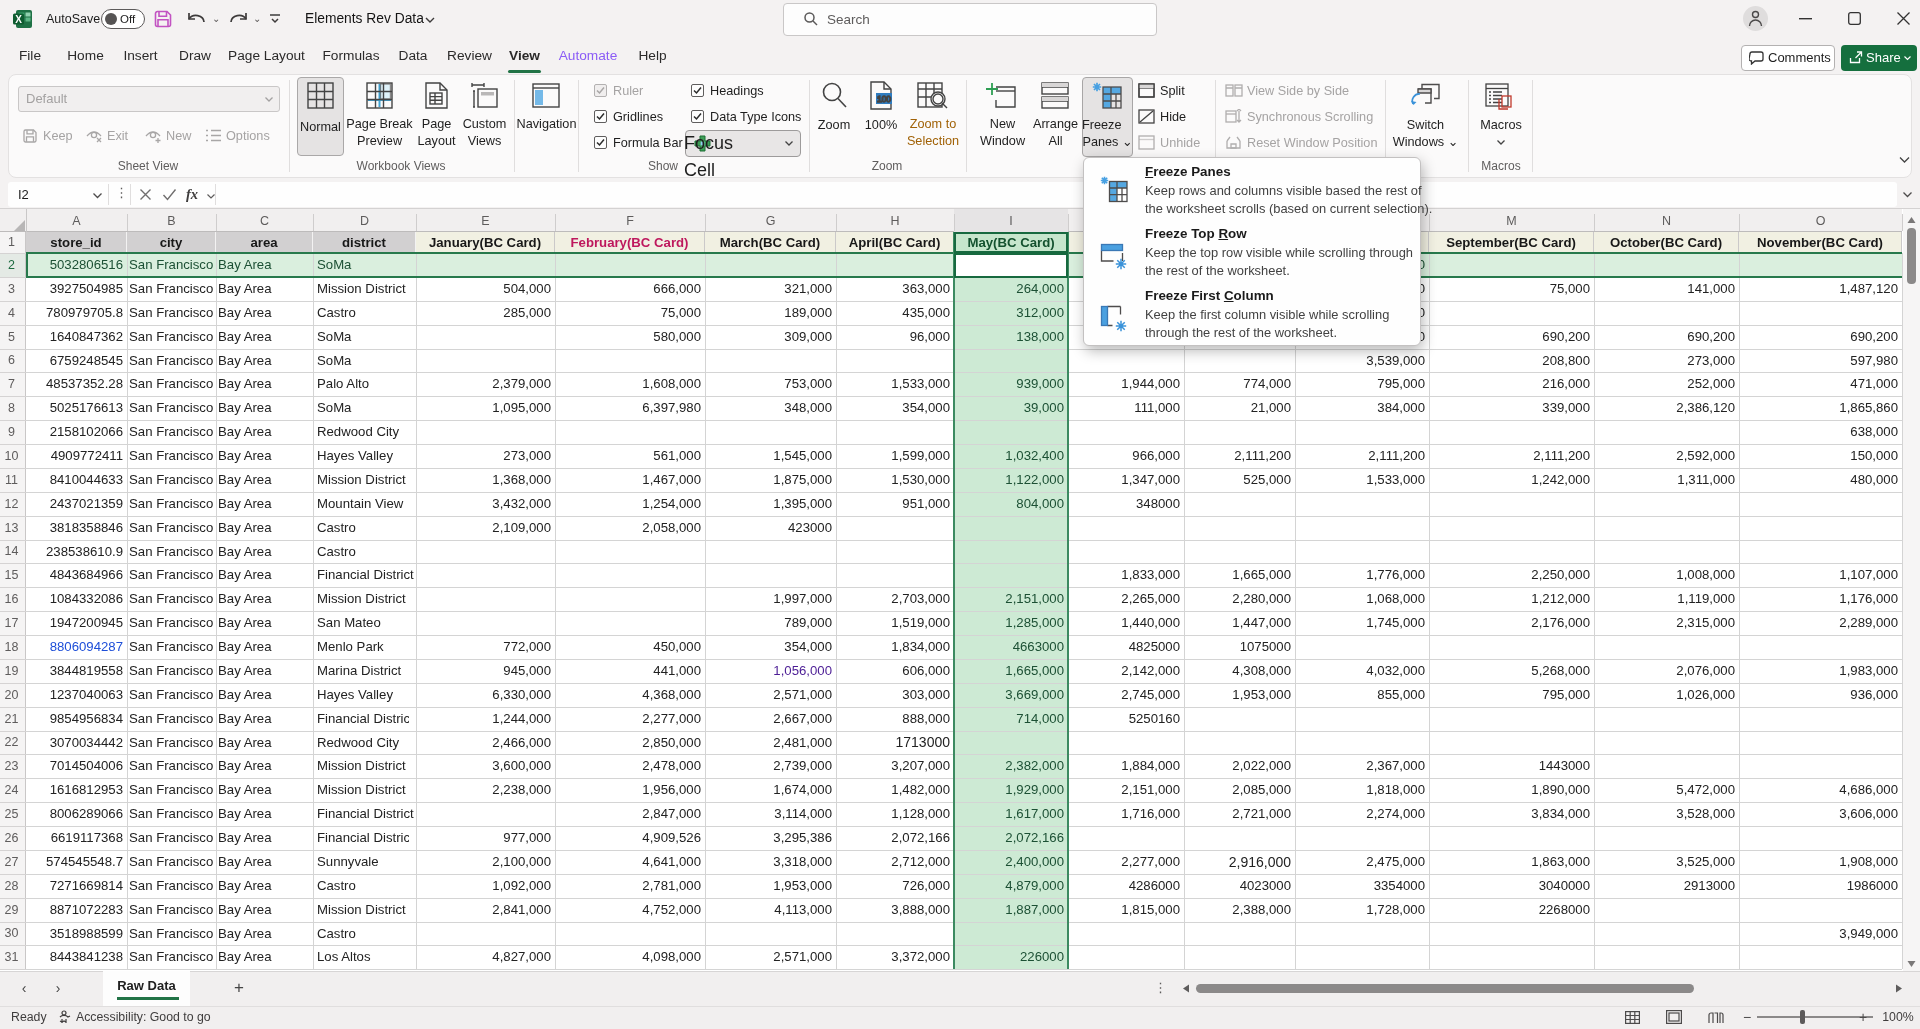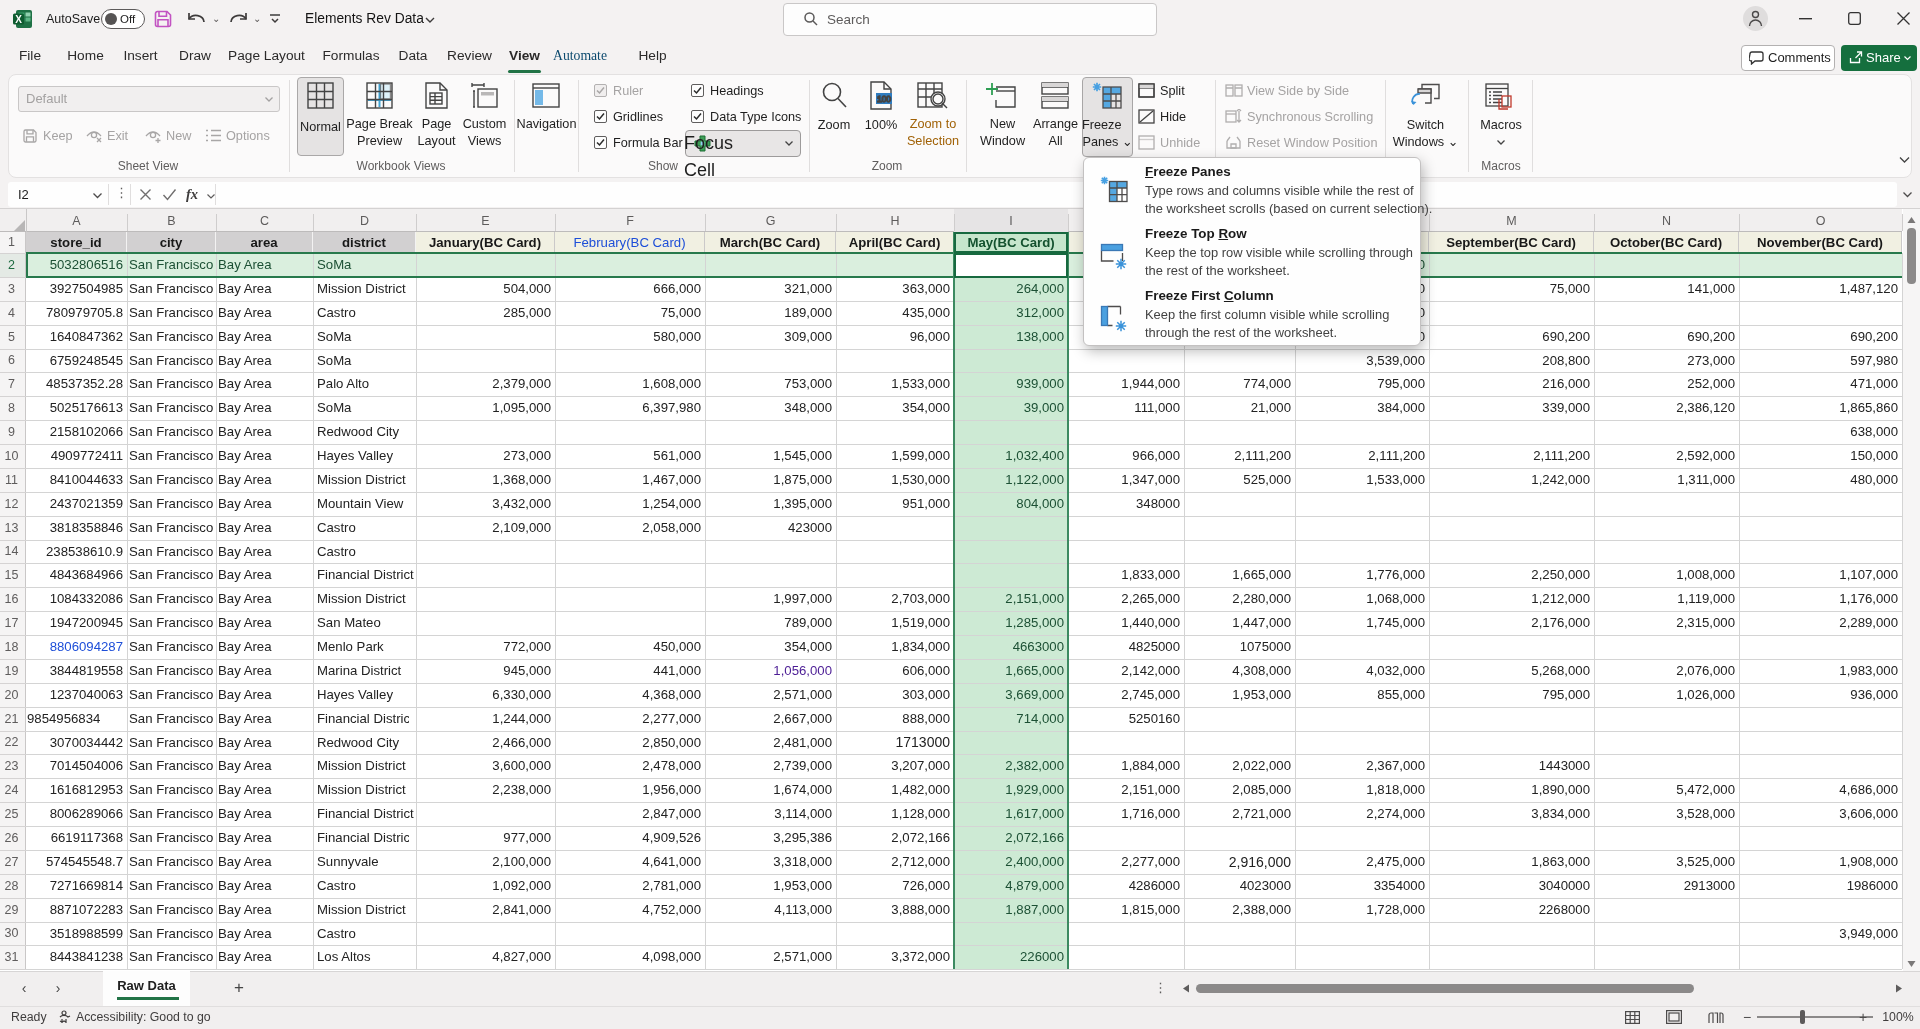--- a/index.html
+++ b/index.html
@@ -64,21 +64,21 @@
 <div style="position:absolute;left:0px;top:38px;width:1920px;height:36px;background:#f4f2f2"></div>
 <div style="position:absolute;left:15px;top:42px;width:30px;height:28px;line-height:28px;font-size:13.7px;color:#2b2a2a;text-align:center;">File</div>
 <div style="position:absolute;left:62px;top:42px;width:47px;height:28px;line-height:28px;font-size:13.7px;color:#2b2a2a;text-align:center;">Home</div>
 <div style="position:absolute;left:118px;top:42px;width:45px;height:28px;line-height:28px;font-size:13.7px;color:#2b2a2a;text-align:center;">Insert</div>
 <div style="position:absolute;left:174px;top:42px;width:42px;height:28px;line-height:28px;font-size:13.7px;color:#2b2a2a;text-align:center;">Draw</div>
 <div style="position:absolute;left:225px;top:42px;width:83px;height:28px;line-height:28px;font-size:13.7px;color:#2b2a2a;text-align:center;">Page Layout</div>
 <div style="position:absolute;left:318px;top:42px;width:66px;height:28px;line-height:28px;font-size:13.7px;color:#2b2a2a;text-align:center;">Formulas</div>
 <div style="position:absolute;left:393px;top:42px;width:40px;height:28px;line-height:28px;font-size:13.7px;color:#2b2a2a;text-align:center;">Data</div>
 <div style="position:absolute;left:442px;top:42px;width:55px;height:28px;line-height:28px;font-size:13.7px;color:#2b2a2a;text-align:center;">Review</div>
 <div style="position:absolute;left:502px;top:42px;width:45px;height:28px;line-height:28px;font-size:13.7px;color:#2b2a2a;text-align:center;font-weight:bold;">View</div>
-<div style="position:absolute;left:553px;top:42px;width:70px;height:28px;line-height:28px;font-size:13.7px;color:#0c4a6e;text-align:left;font-family:Liberation Serif, serif;">Automate</div>
+<div style="position:absolute;left:553px;top:42px;width:70px;height:28px;line-height:28px;font-size:13.7px;color:#8b5cf6;text-align:center;">Automate</div>
 <div style="position:absolute;left:633px;top:42px;width:39px;height:28px;line-height:28px;font-size:13.7px;color:#2b2a2a;text-align:center;">Help</div>
 <div style="position:absolute;left:508px;top:70px;width:33px;height:3px;background:#217346;border-radius:2px"></div>
 <div style="position:absolute;left:1741px;top:45px;width:94px;height:26px;border:1px solid #b3b1b1;border-radius:4px;background:#fff"></div>
 <svg style="position:absolute;left:1749px;top:51px" width="15" height="14" viewBox="0 0 15 14" fill="none" stroke="#333" stroke-width="1.3">
       <path d="M1 3 a2 2 0 0 1 2-2 h9 a2 2 0 0 1 2 2 v5 a2 2 0 0 1 -2 2 h-6 l-3.5 3 v-3 h-0.5 a2 2 0 0 1 -2-2 z"></path>
     </svg>
 <div style="position:absolute;left:1768px;top:45px;width:64px;height:26px;line-height:26px;font-size:13px;color:#1d1d1d">Comments</div>
 <div style="position:absolute;left:1841px;top:45px;width:76px;height:26px;background:#156f3e;border-radius:4px"></div>
 <svg style="position:absolute;left:1849px;top:50px" width="15" height="15" viewBox="0 0 15 15" fill="none" stroke="#fff" stroke-width="1.3">
       <path d="M1.5 8 v4.5 h9 v-4.5"></path>
@@ -436,21 +436,21 @@
 <div style="position:absolute;left:0px;top:945px;width:26px;height:1px;background:#d5d3d3"></div>
 <div style="position:absolute;left:0px;top:945px;width:23px;height:24px;line-height:24px;font-size:12.5px;color:#5e5c5c;text-align:center">31</div>
 <div style="position:absolute;left:0px;top:969px;width:26px;height:1px;background:#d5d3d3"></div>
 <div style="position:absolute;left:26px;top:253px;width:1876px;height:24px;background:#daefde"></div>
 <div style="position:absolute;left:954px;top:232px;width:114px;height:737px;background:#cdead4"></div>
 <div style="position:absolute;left:26px;top:232px;width:101px;height:21px;background:#d2d0d1;line-height:21px;font-size:13.2px;font-weight:bold;color:#181818;text-align:center;border-right:1px solid #f3f2f2;border-bottom:1px solid #c6c4c4;overflow:hidden">store_id</div>
 <div style="position:absolute;left:127px;top:232px;width:89px;height:21px;background:#d2d0d1;line-height:21px;font-size:13.2px;font-weight:bold;color:#181818;text-align:center;border-right:1px solid #f3f2f2;border-bottom:1px solid #c6c4c4;overflow:hidden">city</div>
 <div style="position:absolute;left:216px;top:232px;width:97px;height:21px;background:#d2d0d1;line-height:21px;font-size:13.2px;font-weight:bold;color:#181818;text-align:center;border-right:1px solid #f3f2f2;border-bottom:1px solid #c6c4c4;overflow:hidden">area</div>
 <div style="position:absolute;left:313px;top:232px;width:103px;height:21px;background:#d2d0d1;line-height:21px;font-size:13.2px;font-weight:bold;color:#181818;text-align:center;border-right:1px solid #f3f2f2;border-bottom:1px solid #c6c4c4;overflow:hidden">district</div>
 <div style="position:absolute;left:416px;top:232px;width:139px;height:21px;background:#f1f0e2;line-height:21px;font-size:13.2px;font-weight:bold;color:#181818;text-align:center;border-right:1px solid #cbc9c9;border-bottom:1px solid #c6c4c4;overflow:hidden">January(BC Card)</div>
-<div style="position:absolute;left:555px;top:232px;width:150px;height:21px;background:#f1f0e2;line-height:21px;font-size:13.2px;font-weight:normal;color:#1d4ed8;text-align:center;border-right:1px solid #cbc9c9;border-bottom:1px solid #c6c4c4;overflow:hidden">February(BC Card)</div>
+<div style="position:absolute;left:555px;top:232px;width:150px;height:21px;background:#f1f0e2;line-height:21px;font-size:13.2px;font-weight:bold;color:#be185d;text-align:center;border-right:1px solid #cbc9c9;border-bottom:1px solid #c6c4c4;overflow:hidden">February(BC Card)</div>
 <div style="position:absolute;left:705px;top:232px;width:131px;height:21px;background:#f1f0e2;line-height:21px;font-size:13.2px;font-weight:bold;color:#181818;text-align:center;border-right:1px solid #cbc9c9;border-bottom:1px solid #c6c4c4;overflow:hidden">March(BC Card)</div>
 <div style="position:absolute;left:836px;top:232px;width:118px;height:21px;background:#f1f0e2;line-height:21px;font-size:13.2px;font-weight:bold;color:#181818;text-align:center;border-right:1px solid #cbc9c9;border-bottom:1px solid #c6c4c4;overflow:hidden">April(BC Card)</div>
 <div style="position:absolute;left:954px;top:232px;width:114px;height:21px;background:#c6e6cc;line-height:21px;font-size:13.2px;font-weight:bold;color:#14522f;text-align:center;border-right:1px solid #c6c4c4;border-bottom:1px solid #c6c4c4;overflow:hidden">May(BC Card)</div>
 <div style="position:absolute;left:1068px;top:232px;width:116px;height:21px;background:#f1f0e2;line-height:21px;font-size:13.2px;font-weight:bold;color:#181818;text-align:center;border-right:1px solid #cbc9c9;border-bottom:1px solid #c6c4c4;overflow:hidden"></div>
 <div style="position:absolute;left:1184px;top:232px;width:111px;height:21px;background:#f1f0e2;line-height:21px;font-size:13.2px;font-weight:bold;color:#181818;text-align:center;border-right:1px solid #cbc9c9;border-bottom:1px solid #c6c4c4;overflow:hidden"></div>
 <div style="position:absolute;left:1295px;top:232px;width:134px;height:21px;background:#f1f0e2;line-height:21px;font-size:13.2px;font-weight:bold;color:#181818;text-align:center;border-right:1px solid #cbc9c9;border-bottom:1px solid #c6c4c4;overflow:hidden"></div>
 <div style="position:absolute;left:1429px;top:232px;width:165px;height:21px;background:#f1f0e2;line-height:21px;font-size:13.2px;font-weight:bold;color:#181818;text-align:center;border-right:1px solid #cbc9c9;border-bottom:1px solid #c6c4c4;overflow:hidden">September(BC Card)</div>
 <div style="position:absolute;left:1594px;top:232px;width:145px;height:21px;background:#f1f0e2;line-height:21px;font-size:13.2px;font-weight:bold;color:#181818;text-align:center;border-right:1px solid #cbc9c9;border-bottom:1px solid #c6c4c4;overflow:hidden">October(BC Card)</div>
 <div style="position:absolute;left:1739px;top:232px;width:163px;height:21px;background:#f1f0e2;line-height:21px;font-size:13.2px;font-weight:bold;color:#181818;text-align:center;border-right:1px solid #cbc9c9;border-bottom:1px solid #c6c4c4;overflow:hidden">November(BC Card)</div>
 <div style="position:absolute;left:127px;top:253px;width:1px;height:716px;background:#d4d4d4"></div>
@@ -702,21 +702,21 @@
 <div style="position:absolute;left:557px;top:683px;width:144px;height:24px;line-height:24px;font-size:13.2px;color:#222222;text-align:right">4,368,000</div>
 <div style="position:absolute;left:707px;top:683px;width:125px;height:24px;line-height:24px;font-size:13.2px;color:#222222;text-align:right">2,571,000</div>
 <div style="position:absolute;left:838px;top:683px;width:112px;height:24px;line-height:24px;font-size:13.2px;color:#222222;text-align:right">303,000</div>
 <div style="position:absolute;left:956px;top:683px;width:108px;height:24px;line-height:24px;font-size:13.2px;color:#1c5034;text-align:right">3,669,000</div>
 <div style="position:absolute;left:1070px;top:683px;width:110px;height:24px;line-height:24px;font-size:13.2px;color:#222222;text-align:right">2,745,000</div>
 <div style="position:absolute;left:1186px;top:683px;width:105px;height:24px;line-height:24px;font-size:13.2px;color:#222222;text-align:right">1,953,000</div>
 <div style="position:absolute;left:1297px;top:683px;width:128px;height:24px;line-height:24px;font-size:13.2px;color:#222222;text-align:right">855,000</div>
 <div style="position:absolute;left:1431px;top:683px;width:159px;height:24px;line-height:24px;font-size:13.2px;color:#222222;text-align:right">795,000</div>
 <div style="position:absolute;left:1596px;top:683px;width:139px;height:24px;line-height:24px;font-size:13.2px;color:#222222;text-align:right">1,026,000</div>
 <div style="position:absolute;left:1741px;top:683px;width:157px;height:24px;line-height:24px;font-size:13.2px;color:#222222;text-align:right">936,000</div>
-<div style="position:absolute;left:27px;top:707px;width:96px;height:24px;line-height:24px;font-size:13.2px;color:#222222;text-align:left">9854956834</div>
+<div style="position:absolute;left:27px;top:707px;width:96px;height:24px;line-height:24px;font-size:13.2px;color:#222222;text-align:right">9854956834</div>
 <div style="position:absolute;left:129px;top:707px;width:86px;height:24px;line-height:24px;font-size:13.2px;color:#222222;overflow:hidden;white-space:nowrap">San Francisco</div>
 <div style="position:absolute;left:218px;top:707px;width:93px;height:24px;line-height:24px;font-size:13.2px;color:#222222;overflow:hidden;white-space:nowrap">Bay Area</div>
 <div style="position:absolute;left:317px;top:707px;width:92px;height:24px;line-height:24px;font-size:13.2px;color:#222222;overflow:hidden;white-space:nowrap">Financial District</div>
 <div style="position:absolute;left:418px;top:707px;width:133px;height:24px;line-height:24px;font-size:13.2px;color:#222222;text-align:right">1,244,000</div>
 <div style="position:absolute;left:557px;top:707px;width:144px;height:24px;line-height:24px;font-size:13.2px;color:#222222;text-align:right">2,277,000</div>
 <div style="position:absolute;left:707px;top:707px;width:125px;height:24px;line-height:24px;font-size:13.2px;color:#222222;text-align:right">2,667,000</div>
 <div style="position:absolute;left:838px;top:707px;width:112px;height:24px;line-height:24px;font-size:13.2px;color:#222222;text-align:right">888,000</div>
 <div style="position:absolute;left:956px;top:707px;width:108px;height:24px;line-height:24px;font-size:13.2px;color:#1c5034;text-align:right">714,000</div>
 <div style="position:absolute;left:1070px;top:707px;width:110px;height:24px;line-height:24px;font-size:13.2px;color:#222222;text-align:right">5250160</div>
 <div style="position:absolute;left:27px;top:731px;width:96px;height:23px;line-height:23px;font-size:13.2px;color:#222222;text-align:right">3070034442</div>
@@ -897,21 +897,21 @@
       <g fill="#55a8e2">
         <rect x="9.5" y="5.5" width="17.5" height="6.5"></rect>
         <rect x="9.5" y="12" width="7.5" height="13.5"></rect>
       </g>
       <g fill="none" stroke="#4e4c4c" stroke-width="1.3">
         <rect x="9.5" y="5.5" width="17.5" height="20"></rect>
         <path d="M9.5 12 h17.5 M9.5 18.7 h17.5 M17 5.5 v20 M22 12 v13.5"></path>
       </g>
     </svg>
 <div style="position:absolute;left:1145px;top:163px;width:270px;height:18px;line-height:18px;font-size:13.4px;font-weight:bold;color:#1a1a1a"><u>F</u>reeze Panes</div>
-<div style="position:absolute;left:1145px;top:182px;width:272px;height:18px;line-height:18px;font-size:12.9px;color:#424242;white-space:nowrap">Type rows and columns visible while the rest of</div>
+<div style="position:absolute;left:1145px;top:182px;width:272px;height:18px;line-height:18px;font-size:12.9px;color:#424242;white-space:nowrap">Keep rows and columns visible based the rest of</div>
 <div style="position:absolute;left:1145px;top:200px;width:272px;height:18px;line-height:18px;font-size:12.9px;color:#424242;white-space:nowrap">the worksheet scrolls (based on current selection).</div>
 <svg style="position:absolute;left:1100px;top:243px" width="28" height="27" viewBox="0 0 28 27">
       <rect x="1.5" y="1.5" width="21" height="6" fill="#4aa0e0"></rect>
       <g fill="none" stroke="#4e4c4c" stroke-width="1.3">
         <path d="M22.5 10 v8 M1.5 7.5 v10.5 h12"></path>
         <rect x="1.5" y="1.5" width="21" height="6" stroke="#3a78b5"></rect>
       </g>
       <path d="M15.8 21 h10.4 M21 15.8 v10.4 M17.256 17.256 L24.744 24.744 M24.744 17.256 L17.256 24.744" stroke="#3a92d9" stroke-width="1.5" fill="none"></path>
     </svg>
 <div style="position:absolute;left:1145px;top:225px;width:270px;height:18px;line-height:18px;font-size:13.4px;font-weight:bold;color:#1a1a1a">Freeze Top <u>R</u>ow</div>

